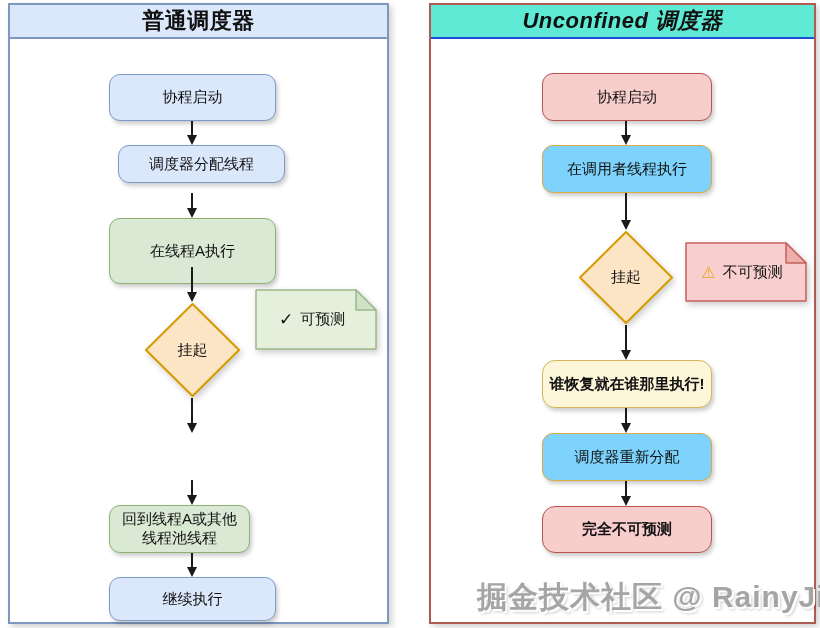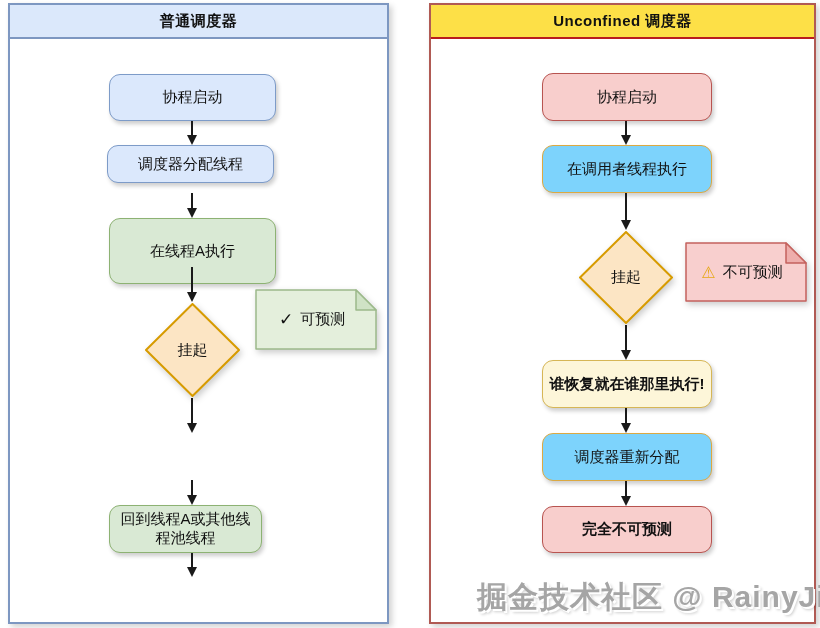--- a/index.html
+++ b/index.html
@@ -7,37 +7,37 @@
     position:relative; width:820px; height:628px; background:#ffffff;
     font-family:"Liberation Sans","DejaVu Sans",sans-serif; overflow:hidden;
     color:#111;
   }
   
   .panel { position:absolute; background:#ffffff; box-shadow:3px 3px 6px rgba(0,0,0,0.18); }
   .panel.blue  { border:2px solid #7d97c1; }
   .panel.red   { border:2px solid #b05a54; }
   .panel-header {
     height:32px; display:flex; align-items:center; justify-content:center;
-    font-weight:bold; font-size:15px; letter-spacing:0.5px;
+    font-weight:bold; font-size:22px; letter-spacing:0.5px;
   }
   .panel.blue .panel-header { background:#dbe8fb; border-bottom:2px solid #7d97c1; }
-  .panel.red  .panel-header { background:#fde047; border-bottom:2px solid #b91c1c; }
+  .panel.red  .panel-header { background:#5eead4; border-bottom:2px solid #1d4ed8;font-style:italic; }
 
   
   .node {
     position:absolute; border-radius:11px; display:flex; align-items:center;
     justify-content:center; text-align:center; font-size:15px; line-height:1.25;
     box-shadow:2px 3px 4px rgba(0,0,0,0.20); padding:18px 6px; box-sizing:border-box;
   }
   .node.blue    { background:#dbe8fc; border:1.5px solid #7d9bc8; }
   .node.green   { background:#d9e9d4; border:1.5px solid #8db273; }
   .node.pink    { background:#f8cecc; border:1.5px solid #b85450; }
   .node.cream   { background:#7dd3fc; border:1.5px solid #dca942; }
   .node.lyellow { background:#fdf6d9; border:1.5px solid #d6b656; }
-  .node.bold    { font-weight:bold; }
+  .node.bold    { font-weight:bold;border-radius:13px; }
 
   
   .arrow { position:absolute; width:2px; background:#1a1a1a; }
   .arrow::after {
     content:""; position:absolute; bottom:-10px; left:-4px; width:0; height:0;
     border-left:5px solid transparent; border-right:5px solid transparent;
     border-top:10px solid #1a1a1a;
   }
 
   
@@ -70,21 +70,21 @@
 
   <div class="panel blue" style="left:8px; top:3px; width:377px; height:617px;">
     <div class="panel-header">普通调度器</div>
   </div>
 
   <div class="node blue" style="left:109px; top:74px; width:167px; height:47px;">
     <span>协程启动</span>
   </div>
   <div class="arrow" style="left:191px; top:121px; height:14px;"></div>
 
-  <div class="node blue" style="left:107px; top:145px; width:167px; height:33px;">
+  <div class="node blue" style="left:118px; top:145px; width:167px; height:33px;">
     <span>调度器分配线程</span>
   </div>
   <div class="arrow" style="left:191px; top:193px; height:15px;"></div>
 
   <div class="node green" style="left:109px; top:218px; width:167px; height:66px;text-align:right;">
     <span>在线程A执行</span>
   </div>
   <div class="arrow" style="left:191px; top:267px; height:25px;"></div>
 
   <div class="diamond-wrap" style="left:144px; top:302px; width:97px; height:96px;">
@@ -102,25 +102,28 @@
     <div class="note-label">
       <span class="check-glyph">✓</span>
       <span>可预测</span>
     </div>
   </div>
 
   <div class="arrow" style="left:191px; top:398px; height:25px;"></div>
 
   <div class="arrow" style="left:191px; top:480px; height:15px;"></div>
 
-  <div class="node green" style="left:109px; top:505px; width:153px; height:48px;">
+  <div class="node green" style="left:109px; top:505px; width:141px; height:48px;">
     <span>回到线程A或其他线程池线程</span>
   </div>
   <div class="arrow" style="left:191px; top:553px; height:14px;"></div>
 
+  <div class="node blue" style="left:109px; top:577px; width:167px; height:44px;">
+    <span>继续执行</span>
+  </div>
 
   <div class="panel red" style="left:429px; top:3px; width:383px; height:617px;">
     <div class="panel-header">Unconfined 调度器</div>
   </div>
 
   <div class="node pink" style="left:542px; top:73px; width:170px; height:48px;">
     <span>协程启动</span>
   </div>
   <div class="arrow" style="left:625px; top:121px; height:14px;"></div>
 

